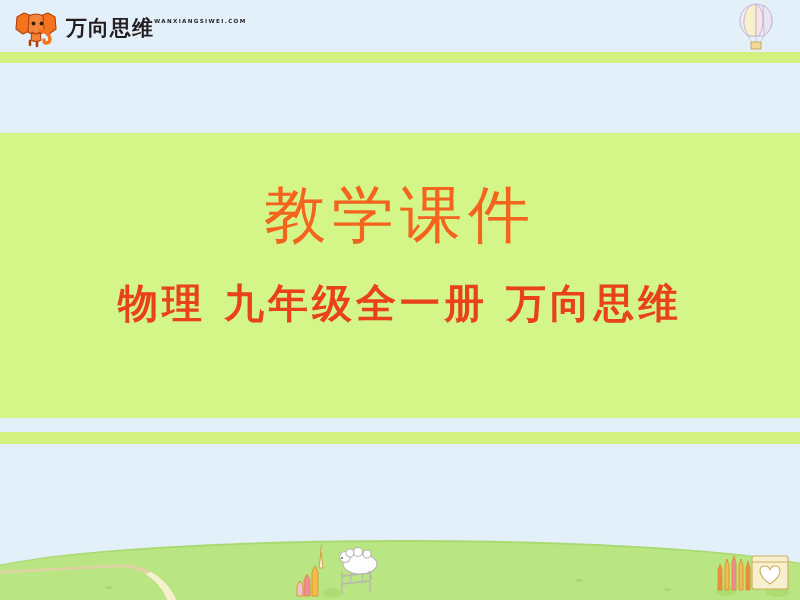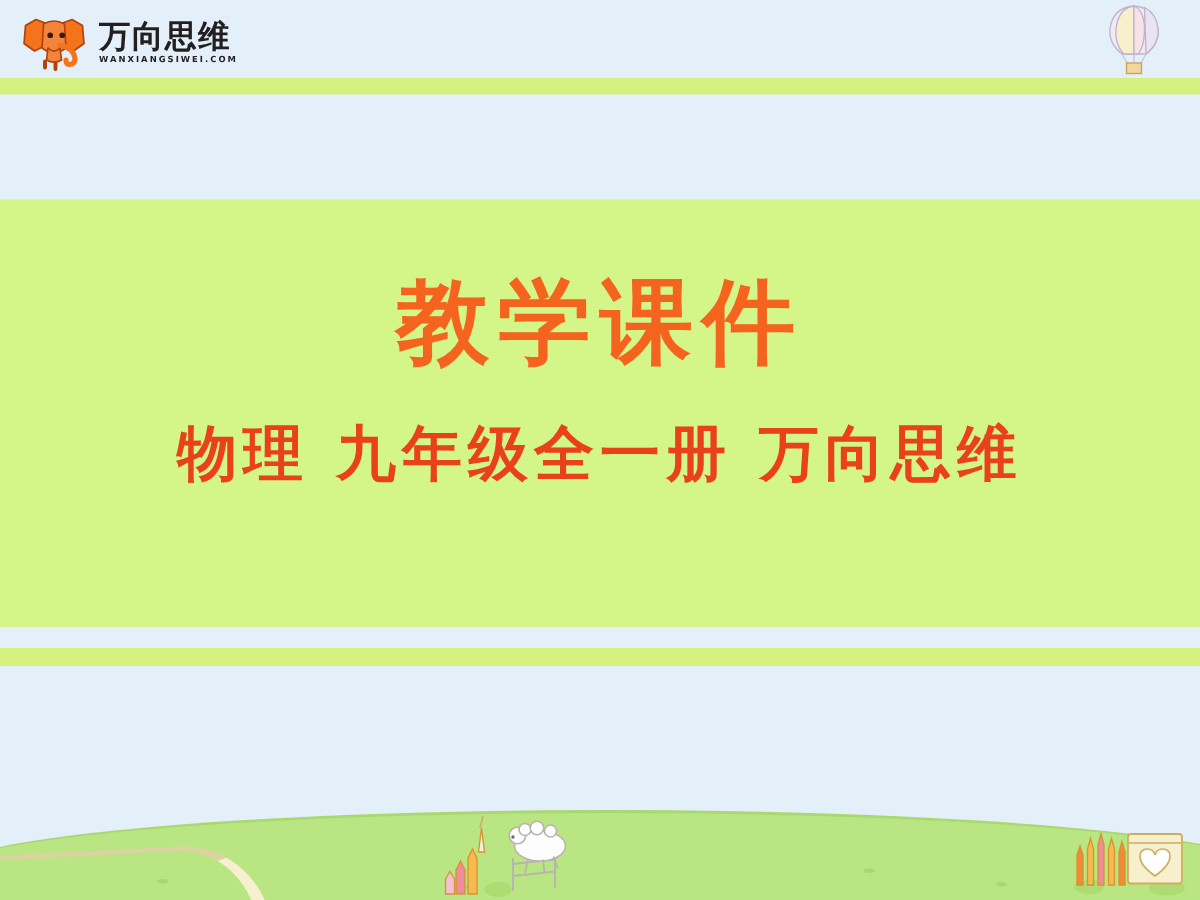--- a/index.html
+++ b/index.html
@@ -42,21 +42,21 @@
     background:#a8d96e; border-radius:50%;
   }
 
   
   #logo{
     position:absolute; left:10px; top:6px;
     width:160px; height:44px;
     display:flex; align-items:center; gap:4px;
   }
   #logo-elephant{ width:52px; height:40px; flex:0 0 52px; }
-  #logo-wordmark{ display:flex; flex-direction:column; justify-content:flex-start; }
+  #logo-wordmark{ display:flex; flex-direction:row; justify-content:flex-start; }
   #logo-cn{
     font-family:"DejaVu Sans", sans-serif;
     font-size:21px; font-weight:bold; color:#231f20;
     letter-spacing:1px; line-height:23px; white-space:nowrap;
   }
   #logo-en{
     font-family:"DejaVu Sans", sans-serif;
     font-size:5.6px; font-weight:bold; color:#231f20;
     letter-spacing:1.35px; line-height:8px; white-space:nowrap;
   }
@@ -64,21 +64,21 @@
   
   #balloon{ position:absolute; left:733px; top:2px; width:46px; height:50px; }
 
   
   #headline-group{
     position:absolute; left:0; top:175px;
     width:800px; text-align:center;
   }
   #main-title{
     font-family:"DejaVu Serif", serif;
-    font-size:62px; font-weight:bold; color:#f4641e;
+    font-size:62px; font-weight:normal; color:#f4641e;
     letter-spacing:6px; line-height:80px;
   }
   #subtitle{
     margin-top:22px;
     font-family:"DejaVu Serif", serif;
     font-size:40px; font-weight:bold; color:#e8411b;
     letter-spacing:4px; line-height:52px;
   }
 
   

